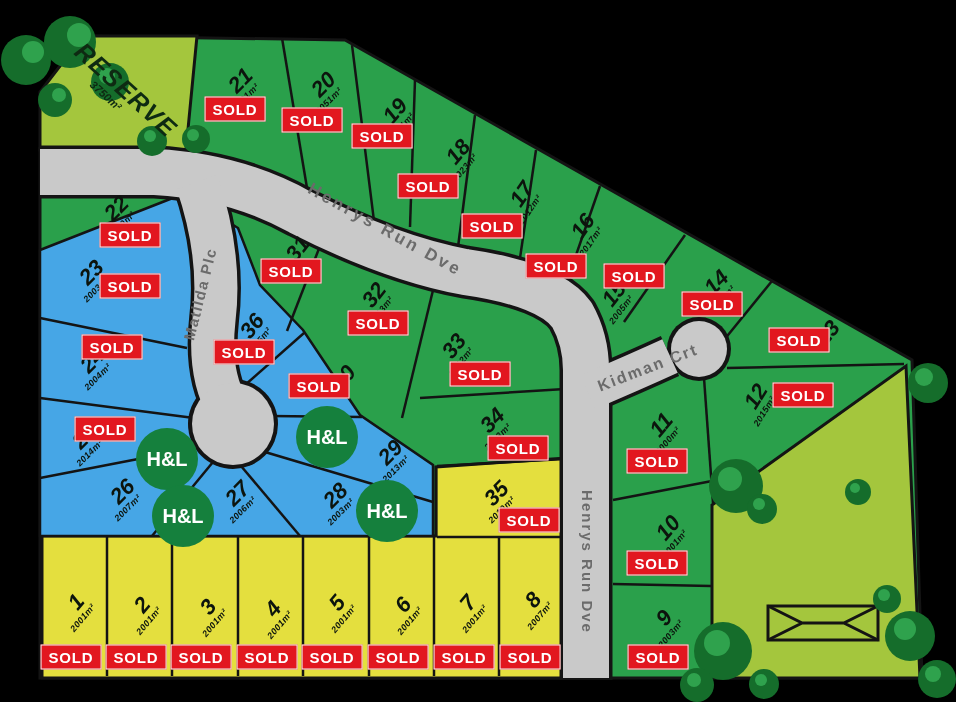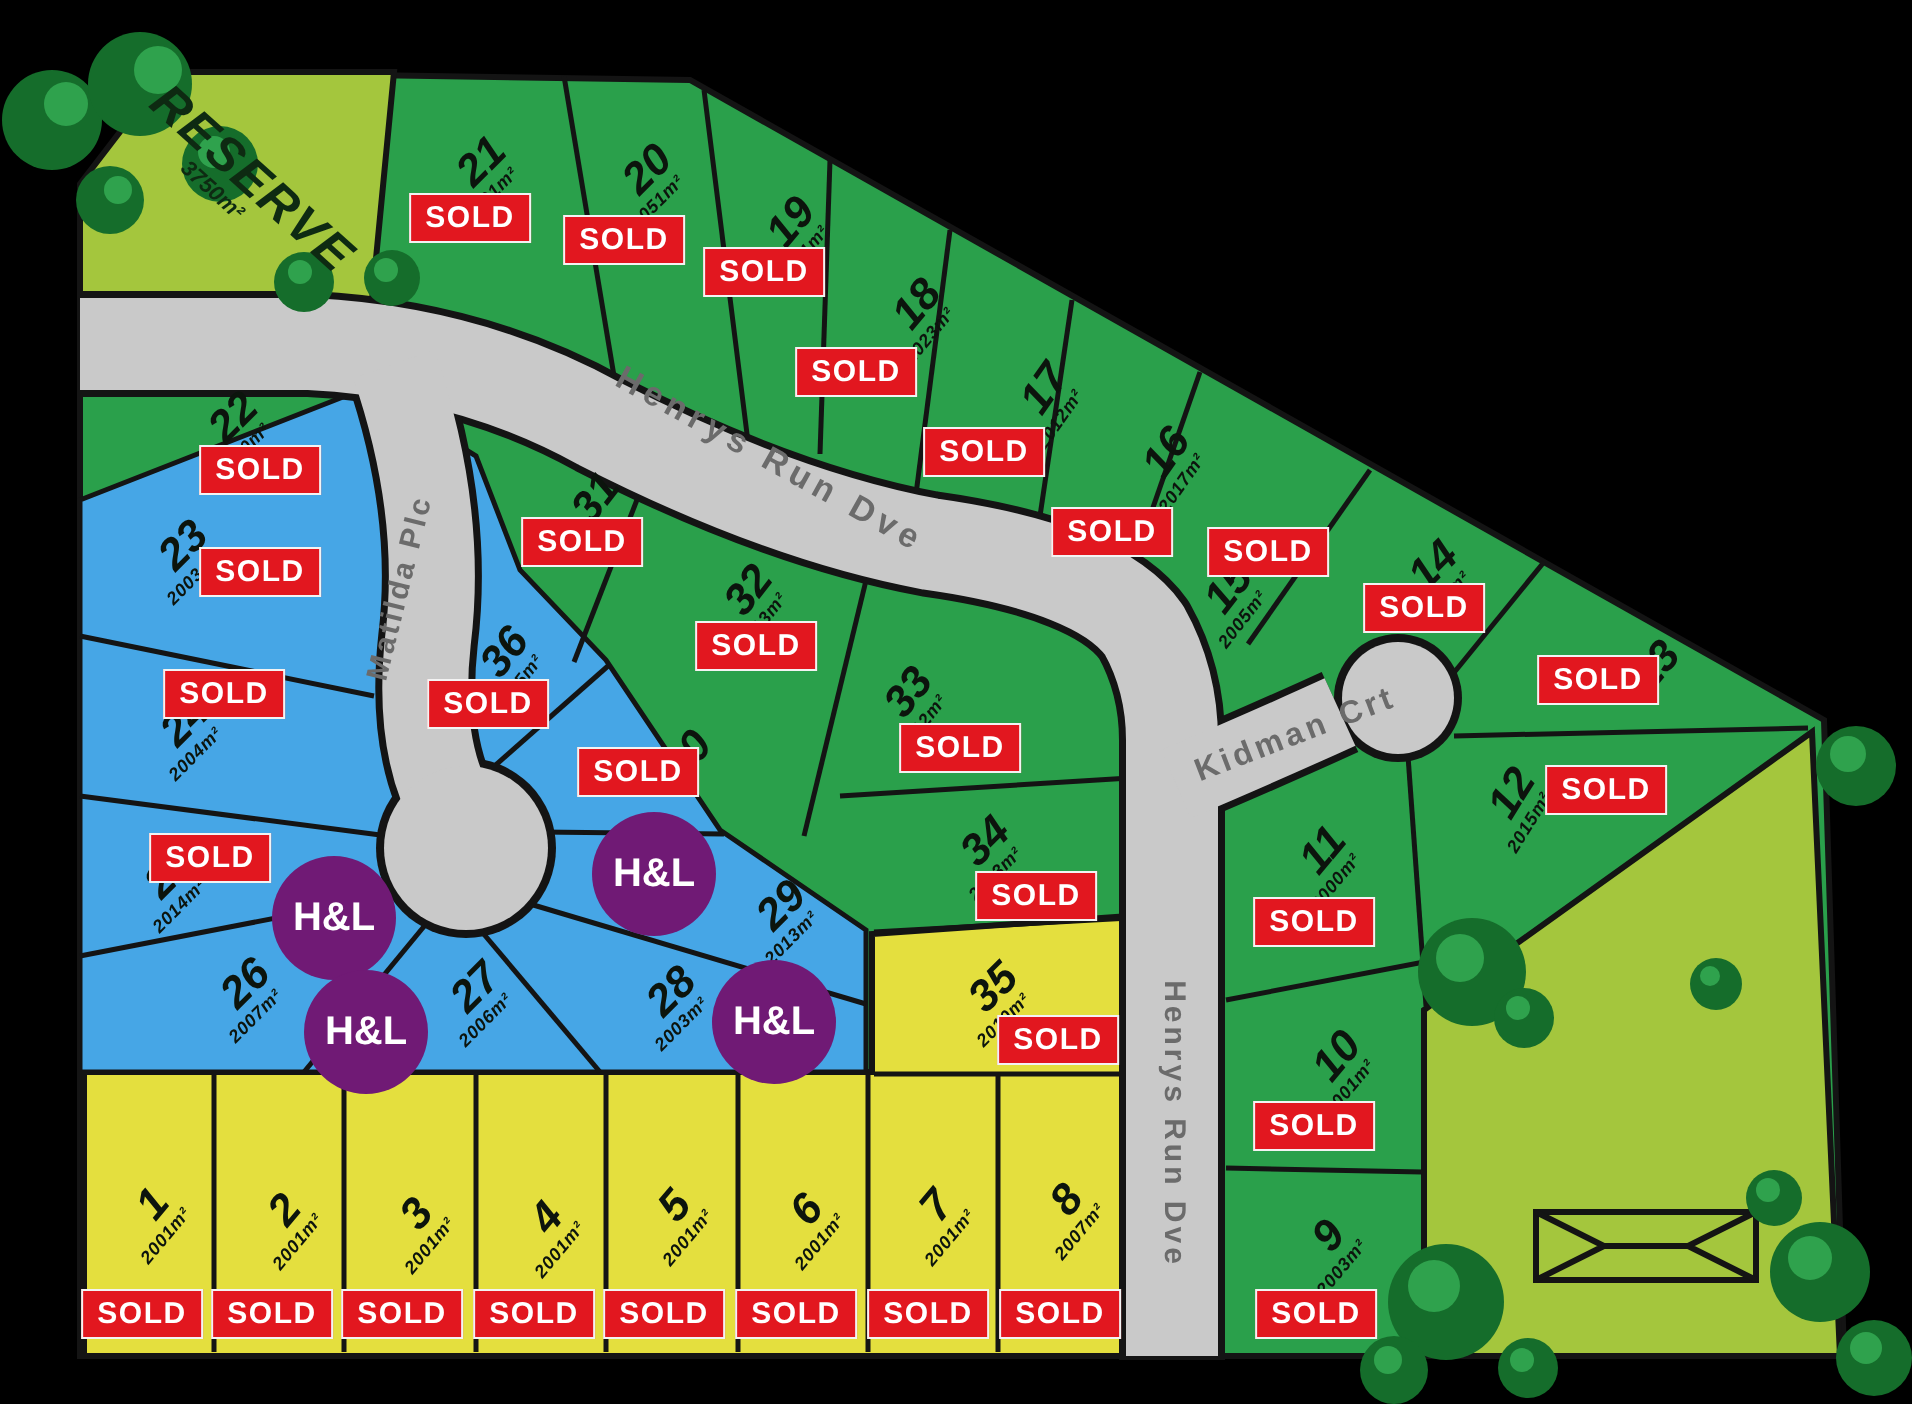--- a/index.html
+++ b/index.html
@@ -7,21 +7,21 @@
           font-family:"Liberation Sans",sans-serif;}
   .canvas svg{position:absolute;left:0;top:0;}
   .overlay{position:absolute;left:0;top:0;width:956px;height:702px;}
   .lot-label{position:absolute;z-index:2;text-align:center;color:#0c140d;line-height:.92;white-space:nowrap;}
   .lot-num{display:block;font-size:22px;font-weight:800;font-style:italic;}
   .lot-area{display:block;font-size:9px;font-weight:700;font-style:italic;margin-left:-16px;margin-top:1px;letter-spacing:.4px;}
   .sold-badge{position:absolute;z-index:3;transform:translate(-50%,-50%);background:#e2171f;color:#fff;
           font-weight:800;font-size:15px;line-height:1;padding:4px 7px;letter-spacing:.8px;white-space:nowrap;
           border:1px solid #f3f3f3;}
   .hl-badge{position:absolute;z-index:4;transform:translate(-50%,-50%);width:62px;height:62px;border-radius:50%;
-          background:#701a75;color:#fff;font-weight:800;font-size:20px;display:flex;align-items:center;justify-content:center;}
+          background:#15803d;color:#fff;font-weight:800;font-size:20px;display:flex;align-items:center;justify-content:center;}
   .road-label{position:absolute;z-index:2;white-space:nowrap;color:#6b6b6b;font-weight:700;}
   .reserve-label{position:absolute;z-index:2;left:122px;top:94px;transform:translate(-50%,-50%) rotate(42deg);
           text-align:center;color:#0e2a12;line-height:.95;white-space:nowrap;}
   .reserve-name{display:block;font-size:25px;font-weight:800;font-style:italic;letter-spacing:1px;}
   .reserve-area{display:block;font-size:11px;font-weight:700;font-style:italic;margin-left:-22px;}
 </style>
 </head>
 <body>
 
 <div class="canvas">

